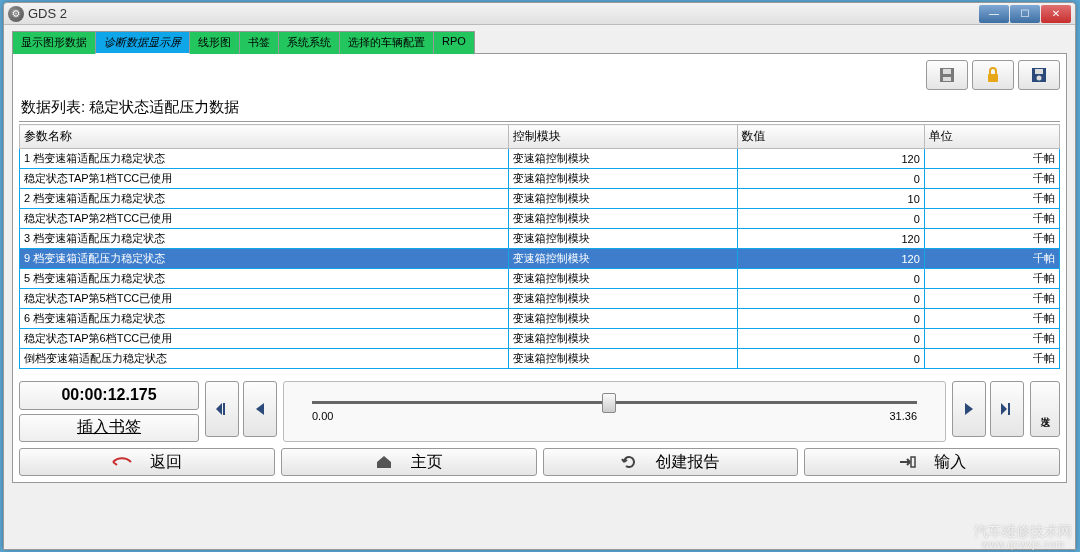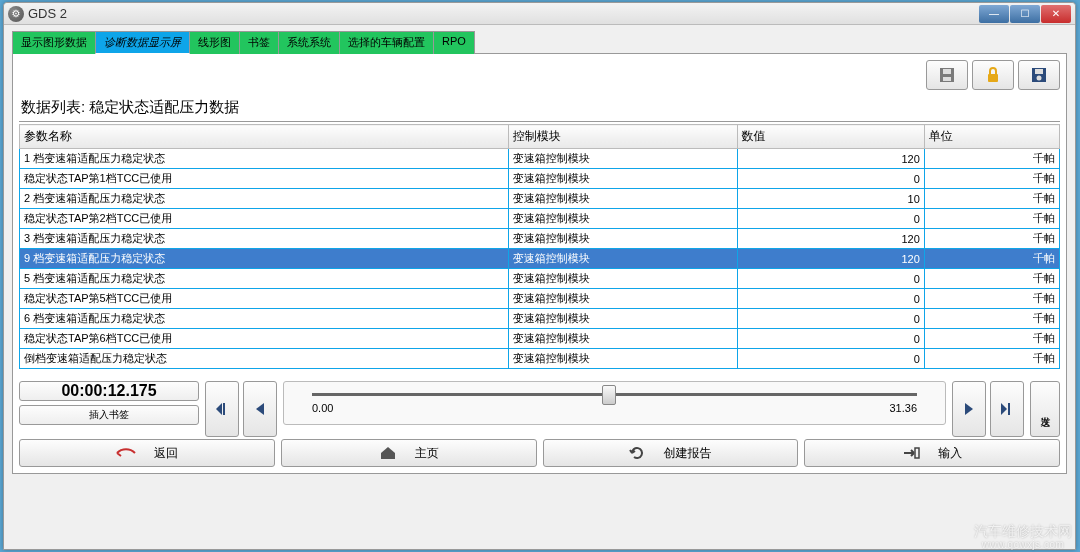--- a/index.html
+++ b/index.html
@@ -36,35 +36,35 @@
 .data-table td.col-module { text-align: left; }
 .data-table td.col-value { text-align: right; }
 .data-table td.col-unit { text-align: right; }
 .data-table td.col-param { text-align: left; }
 .data-table tr.selected td { background: #3e7dcc; color: #fff; }
 .col-param { width: 47%; }
 .col-module { width: 22%; }
 .col-value { width: 18%; }
 .col-unit { width: 13%; }
 
-.playback-row { display: flex; align-items: stretch; gap: 6px; margin-top: 12px; height: 44px; }
+.playback-row { display: flex; align-items: stretch; gap: 6px; margin-top: 12px; height: 61px; }
 .playback-left { width: 180px; display: flex; flex-direction: column; gap: 4px; }
 .time-box { flex: 1; border: 1px solid #999; background: linear-gradient(#fdfdfd,#eee); border-radius: 3px; display: flex; align-items: center; justify-content: center; font-size: 16px; font-weight: bold; }
-.bookmark-btn { flex: 1; border: 1px solid #999; background: linear-gradient(#fdfdfd,#eee); border-radius: 3px; display: flex; align-items: center; justify-content: center; font-size: 10px; cursor: pointer; }
+.bookmark-btn { flex: 1; border: 1px solid #999; background: linear-gradient(#fdfdfd,#eee); border-radius: 3px; display: flex; align-items: center; justify-content: center; font-size: 16px; cursor: pointer; text-decoration: underline; }
 .step-btn-group { display: flex; gap: 4px; }
 .step-btn { width: 34px; height: 56px; border: 1px solid #999; background: linear-gradient(#fdfdfd,#e5e5e5); border-radius: 3px; display: flex; align-items: center; justify-content: center; cursor: pointer; }
 .slider-area { flex: 1; border: 1px solid #bbb; border-radius: 3px; position: relative; background: #f9f9f9; padding: 0 10px; display: flex; flex-direction: column; justify-content: center; }
 .slider-track { height: 3px; background: #666; position: relative; margin: 0 18px; }
 .slider-thumb { position: absolute; top: -8px; left: 48%; width: 14px; height: 20px; background: linear-gradient(#fafafa,#ccc); border: 1px solid #888; border-radius: 2px; }
 .slider-labels { display: flex; justify-content: space-between; font-size: 11px; margin-top: 6px; padding: 0 18px; }
 .play-btn-group { display: flex; gap: 4px; }
 .side-btn { width: 30px; height: 56px; border: 1px solid #999; background: linear-gradient(#fdfdfd,#e5e5e5); border-radius: 3px; display: flex; align-items: center; justify-content: center; cursor: pointer; font-size: 10px; writing-mode: vertical-rl; }
 
 .bottom-nav { display: flex; gap: 6px; margin-top: 6px; }
-.nav-btn { flex: 1; height: 28px; border: 1px solid #999; background: linear-gradient(#fdfdfd,#e5e5e5); border-radius: 3px; display: flex; align-items: center; justify-content: center; font-size: 12px; cursor: pointer; gap: 18px; margin-top: 8px; }
+.nav-btn { flex: 1; height: 28px; border: 1px solid #999; background: linear-gradient(#fdfdfd,#e5e5e5); border-radius: 3px; display: flex; align-items: center; justify-content: center; font-size: 16px; cursor: pointer; gap: 18px; }
 
 .statusbar { margin-top: 4px; padding: 3px 6px; font-size: 11px; color: #333; display: flex; gap: 6px; align-items: center; }
 
 .watermark { position: absolute; right: 8px; bottom: 2px; font-size: 14px; color: rgba(255,255,255,0.75); text-align: center; line-height: 1.1; text-shadow: 0 0 2px rgba(0,0,0,0.3); }
 .watermark .sub { font-size: 10px; letter-spacing: 0.5px; }
 </style>
 </head>
 <body>
 
 <div class="window">

